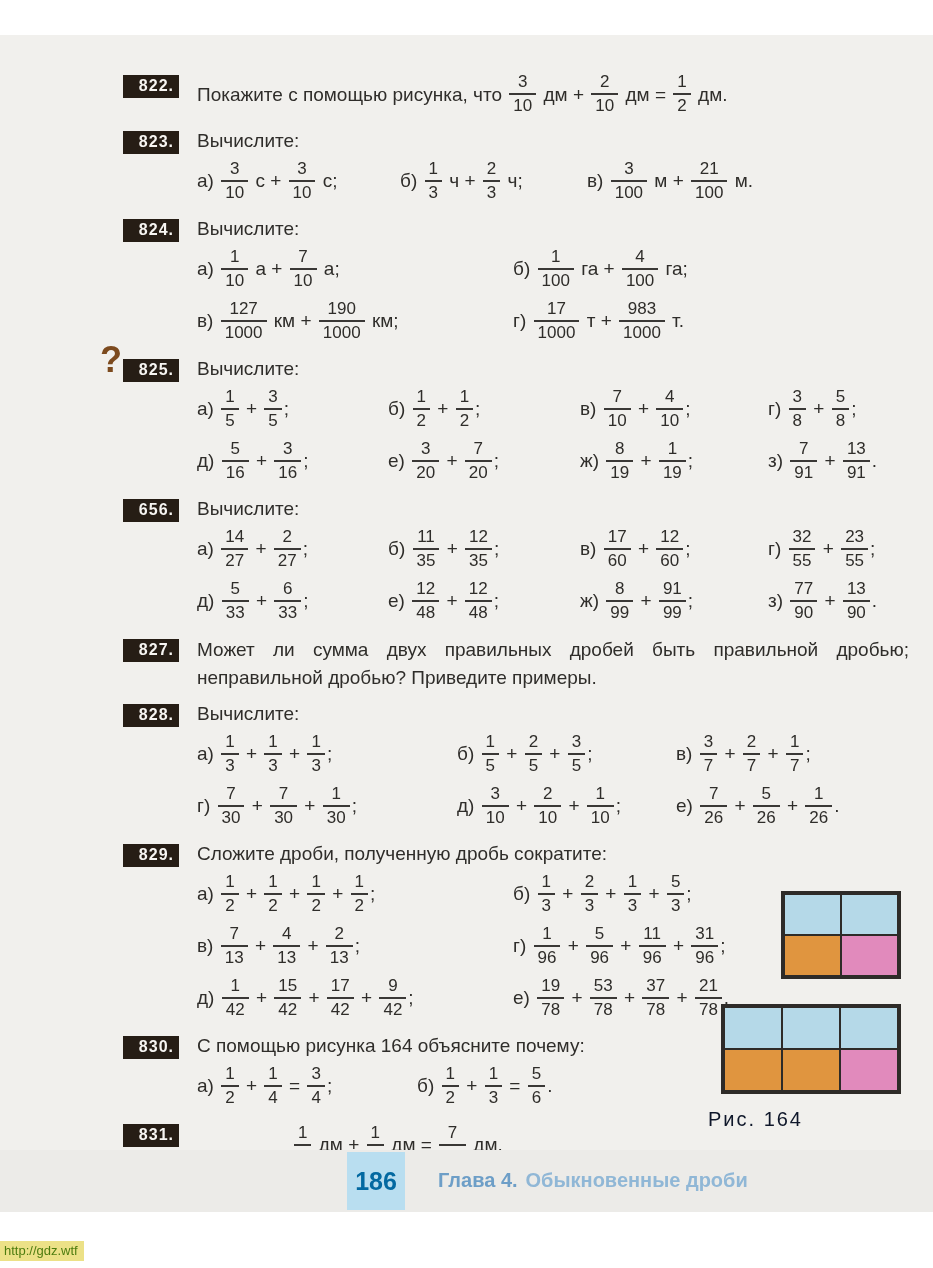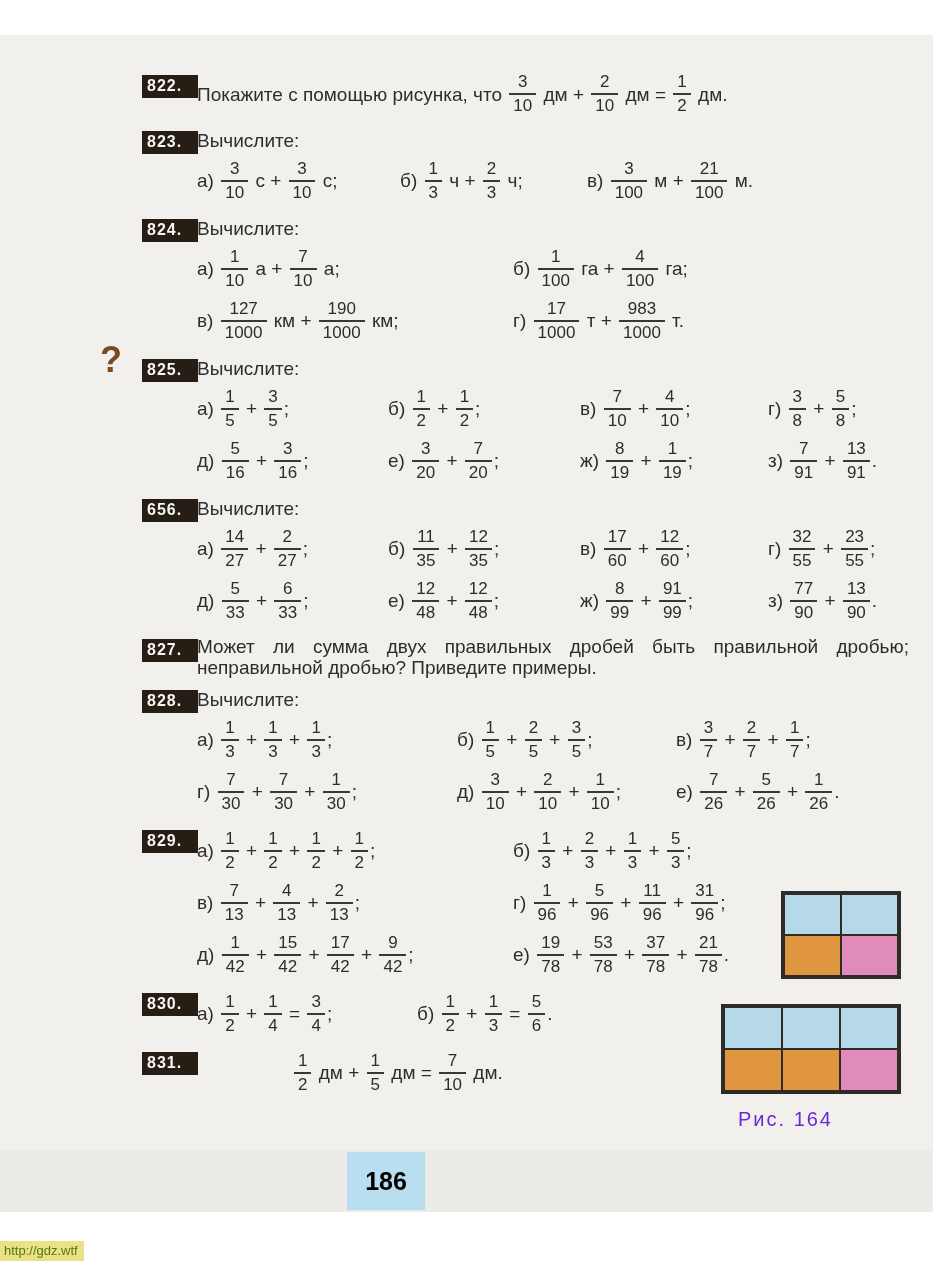--- a/index.html
+++ b/index.html
@@ -11,27 +11,27 @@
 
   .footer-band{position:absolute;left:0;right:0;bottom:0;height:62px;background:#ecebe8;}
 
   .ex-container{position:relative;padding:37px 0 0 197px;}
 
   .exercise{position:relative;margin-bottom:9px;}
 
   .badge{position:absolute;left:-74px;top:3px;display:inline-block;
          background:#261d15;color:#f7f5f2;font-weight:bold;font-size:16px;
          letter-spacing:1px;padding:2px 5px 3px 5px;border-radius:0;min-width:46px;
-         text-align:left;margin-left:19px;}
+         text-align:right;}
 
   .qmark{position:absolute;left:-97px;top:-14px;font-size:36px;font-weight:bold;
          color:#7c4a1e;line-height:1;}
 
   .intro{font-size:19px;line-height:26px;margin-bottom:3px;max-width:712px;}
-  .intro.justify{text-align:justify;line-height:21px;}
+  .intro.justify{text-align:justify;line-height:28px;}
 
   .ex-row{display:grid;width:714px;align-items:center;margin:2px 0;min-height:50px;}
   .cols4{grid-template-columns:191px 192px 188px 1fr;}
   .cols3a{grid-template-columns:203px 187px 1fr;}
   .cols3b{grid-template-columns:260px 219px 1fr;}
   .cols2{grid-template-columns:316px 1fr;}
   .cols2n{grid-template-columns:220px 1fr;}
   .center{grid-template-columns:1fr;padding-left:95px;}
 
   .ex-item{font-size:19px;white-space:nowrap;}
@@ -39,27 +39,27 @@
   .frac{display:inline-block;vertical-align:middle;text-align:center;
         font-size:17px;line-height:1.18;margin:0 2px 3px 2px;}
   .frac .num{display:block;padding:0 4px 1px 4px;border-bottom:2px solid #3a3836;}
   .frac .den{display:block;padding:1px 4px 0 4px;}
 
   
   .fig-grid{position:absolute;display:grid;border:3px solid #2e2b28;box-sizing:border-box;}
   .fig-grid-0{left:781px;top:856px;width:120px;height:88px;}
   .fig-grid-1{left:721px;top:969px;width:180px;height:90px;}
   .fig-cell{border:1.5px solid #2e2b28;}
-  .fig-caption{position:absolute;left:738px;top:1073px;font-size:20px;color:#6d28d9;
+  .fig-caption{position:absolute;left:708px;top:1073px;font-size:20px;color:#0f172a;
                letter-spacing:2px;}
 
   
-  .page-num-box{position:absolute;left:347px;bottom:2px;width:78px;height:58px;
+  .page-num-box{position:absolute;left:347px;bottom:2px;width:58px;height:58px;
                 background:#b9def0;display:flex;align-items:center;justify-content:center;
-                font-size:25px;font-weight:bold;color:#000000;}
+                font-size:25px;font-weight:bold;color:#0369a1;}
   .chapter{position:absolute;left:438px;bottom:20px;font-size:20px;font-weight:bold;}
   .chapter .label{color:#6d9ec7;margin-right:8px;}
   .chapter .title{color:#90b7d6;font-weight:bold;}
 
   .watermark{position:absolute;left:0;top:1241px;background:#ece187;color:#4d7c0f;
              font-size:13px;padding:2px 6px 3px 4px;}
 </style>
 </head>
 <body>
 
@@ -137,35 +137,37 @@
           <div class="ex-item"><span>в) <span class="frac"><span class="num">3</span><span class="den">7</span></span> + <span class="frac"><span class="num">2</span><span class="den">7</span></span> + <span class="frac"><span class="num">1</span><span class="den">7</span></span>;</span></div>
         </div>
         <div class="ex-row cols3b">
           <div class="ex-item"><span>г) <span class="frac"><span class="num">7</span><span class="den">30</span></span> + <span class="frac"><span class="num">7</span><span class="den">30</span></span> + <span class="frac"><span class="num">1</span><span class="den">30</span></span>;</span></div>
           <div class="ex-item"><span>д) <span class="frac"><span class="num">3</span><span class="den">10</span></span> + <span class="frac"><span class="num">2</span><span class="den">10</span></span> + <span class="frac"><span class="num">1</span><span class="den">10</span></span>;</span></div>
           <div class="ex-item"><span>е) <span class="frac"><span class="num">7</span><span class="den">26</span></span> + <span class="frac"><span class="num">5</span><span class="den">26</span></span> + <span class="frac"><span class="num">1</span><span class="den">26</span></span>.</span></div>
         </div>
       </section>
       <section class="exercise">
         <span class="badge">829.</span>
+        <div class="intro"><span>Сложите дроби, полученную дробь сократите:</span></div>
         <div class="ex-row cols2">
           <div class="ex-item"><span>а) <span class="frac"><span class="num">1</span><span class="den">2</span></span> + <span class="frac"><span class="num">1</span><span class="den">2</span></span> + <span class="frac"><span class="num">1</span><span class="den">2</span></span> + <span class="frac"><span class="num">1</span><span class="den">2</span></span>;</span></div>
           <div class="ex-item"><span>б) <span class="frac"><span class="num">1</span><span class="den">3</span></span> + <span class="frac"><span class="num">2</span><span class="den">3</span></span> + <span class="frac"><span class="num">1</span><span class="den">3</span></span> + <span class="frac"><span class="num">5</span><span class="den">3</span></span>;</span></div>
         </div>
         <div class="ex-row cols2">
           <div class="ex-item"><span>в) <span class="frac"><span class="num">7</span><span class="den">13</span></span> + <span class="frac"><span class="num">4</span><span class="den">13</span></span> + <span class="frac"><span class="num">2</span><span class="den">13</span></span>;</span></div>
           <div class="ex-item"><span>г) <span class="frac"><span class="num">1</span><span class="den">96</span></span> + <span class="frac"><span class="num">5</span><span class="den">96</span></span> + <span class="frac"><span class="num">11</span><span class="den">96</span></span> + <span class="frac"><span class="num">31</span><span class="den">96</span></span>;</span></div>
         </div>
         <div class="ex-row cols2">
           <div class="ex-item"><span>д) <span class="frac"><span class="num">1</span><span class="den">42</span></span> + <span class="frac"><span class="num">15</span><span class="den">42</span></span> + <span class="frac"><span class="num">17</span><span class="den">42</span></span> + <span class="frac"><span class="num">9</span><span class="den">42</span></span>;</span></div>
           <div class="ex-item"><span>е) <span class="frac"><span class="num">19</span><span class="den">78</span></span> + <span class="frac"><span class="num">53</span><span class="den">78</span></span> + <span class="frac"><span class="num">37</span><span class="den">78</span></span> + <span class="frac"><span class="num">21</span><span class="den">78</span></span>.</span></div>
         </div>
       </section>
       <section class="exercise">
         <span class="badge">830.</span>
+        <div class="intro"><span>С помощью рисунка 164 объясните почему:</span></div>
         <div class="ex-row cols2n">
           <div class="ex-item"><span>а) <span class="frac"><span class="num">1</span><span class="den">2</span></span> + <span class="frac"><span class="num">1</span><span class="den">4</span></span> = <span class="frac"><span class="num">3</span><span class="den">4</span></span>;</span></div>
           <div class="ex-item"><span>б) <span class="frac"><span class="num">1</span><span class="den">2</span></span> + <span class="frac"><span class="num">1</span><span class="den">3</span></span> = <span class="frac"><span class="num">5</span><span class="den">6</span></span>.</span></div>
         </div>
       </section>
       <section class="exercise">
         <span class="badge">831.</span>
         <div class="ex-row center">
           <div class="ex-item"><span><span class="frac"><span class="num">1</span><span class="den">2</span></span> дм + <span class="frac"><span class="num">1</span><span class="den">5</span></span> дм = <span class="frac"><span class="num">7</span><span class="den">10</span></span> дм.</span></div>
         </div>
@@ -185,15 +187,18 @@
         <div class="fig-cell" style="background: rgb(181, 217, 232);"></div>
         <div class="fig-cell" style="background: rgb(224, 149, 63);"></div>
         <div class="fig-cell" style="background: rgb(224, 149, 63);"></div>
         <div class="fig-cell" style="background: rgb(225, 138, 188);"></div>
       </div>
     </div>
   <div class="fig-caption">Рис. 164</div>
 
   <div class="footer-band"></div>
   <div class="page-num-box">186</div>
+  <div class="chapter">
+    <span class="label">Глава 4.</span><span class="title">Обыкновенные дроби</span>
+  </div>
 </div>
 
 <div class="watermark">http://gdz.wtf</div>
 
 </body></html>

